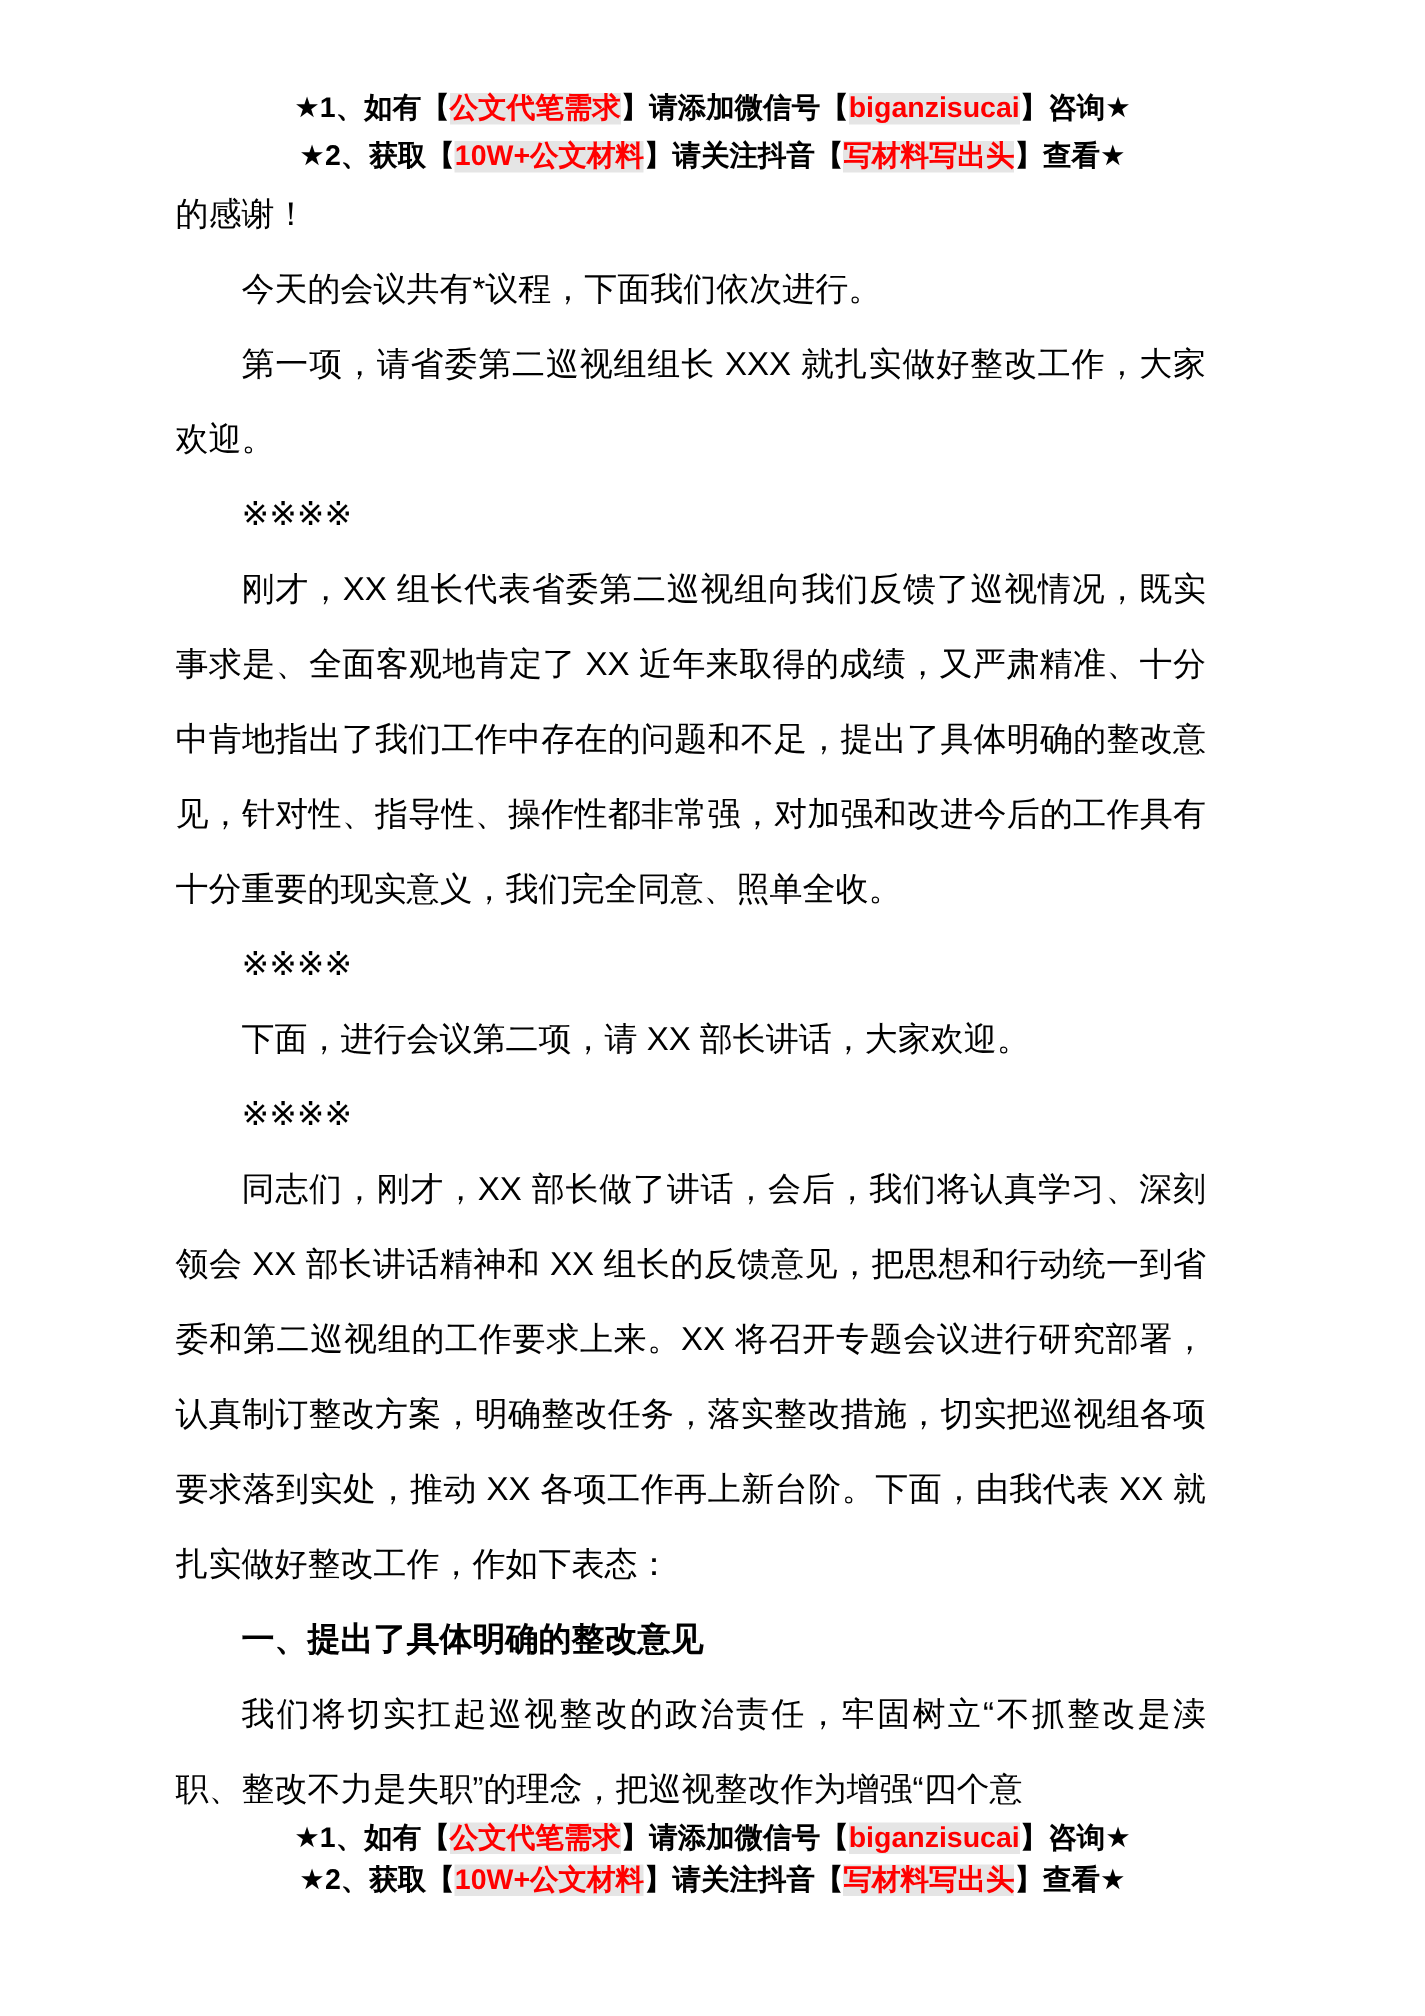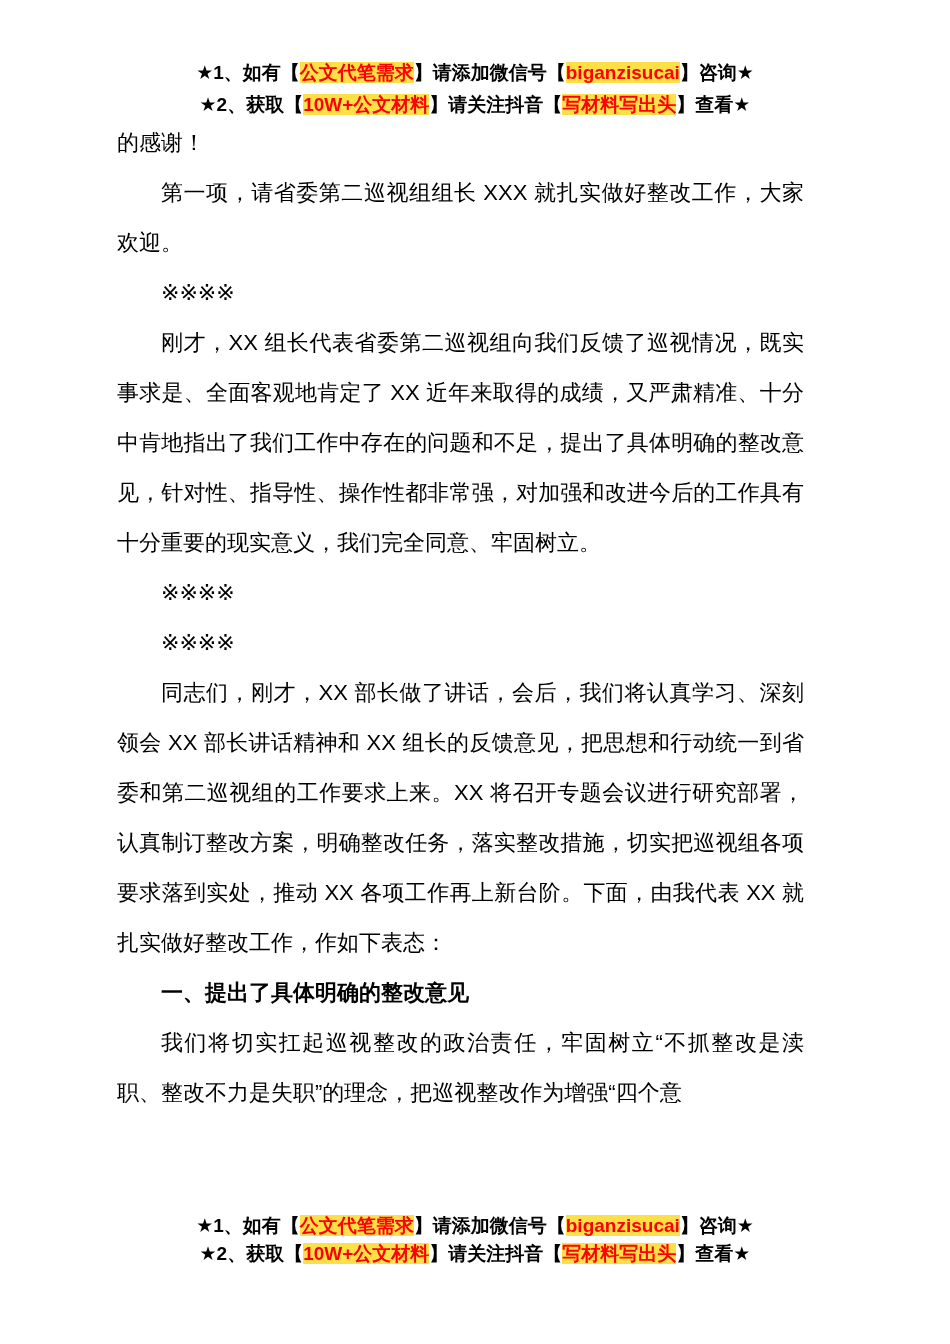--- a/index.html
+++ b/index.html
@@ -20,21 +20,21 @@
   .promo {
     position: absolute;
     left: 0;
     width: 100%;
     text-align: center;
     font-weight: 700;
     font-size: 19px;
   }
   .promo-header { top: 57px;  line-height: 32px; }
   .promo-footer { top: 1212px; line-height: 28px; }
-  .promo .hl  { background: #fde047; }
+  .promo .hl  { background: #e5e5e5; }
   .promo .red { color: #ff0000; }
   .promo .u   { }
   
   .body-text {
     position: absolute;
     top: 118px;
     left: 117px;
     width: 687px;
     font-size: 22px;
     line-height: 50px;
@@ -54,24 +54,26 @@
     <div>
       <span>★1、如有【</span><span class="hl red">公文代笔需求</span><span>】请</span><span class="u">添加</span><span>微信号【</span><span class="hl red u">biganzisucai</span><span>】咨询★</span>
     </div>
     <div>
       <span>★2、获取【</span><span class="hl red">10W+公文材料</span><span>】请</span><span class="u">关注</span><span>抖音【</span><span class="hl red u">写材料写出头</span><span>】查看★</span>
     </div>
   </div>
 
   <div class="body-text">
     <p>的感谢！</p>
+    <p class="indent">今天的会议共有*议程，下面我们依次进行。</p>
     <p class="indent">第一项，请省委第二巡视组组长 XXX 就扎实做好整改工作，大家欢迎。</p>
     <p class="indent">※※※※</p>
-    <p class="indent">刚才，XX 组长代表省委第二巡视组向我们反馈了巡视情况，既实事求是、全面客观地肯定了 XX 近年来取得的成绩，又严肃精准、十分中肯地指出了我们工作中存在的问题和不足，提出了具体明确的整改意见，针对性、指导性、操作性都非常强，对加强和改进今后的工作具有十分重要的现实意义，我们完全同意、牢固树立。</p>
+    <p class="indent">刚才，XX 组长代表省委第二巡视组向我们反馈了巡视情况，既实事求是、全面客观地肯定了 XX 近年来取得的成绩，又严肃精准、十分中肯地指出了我们工作中存在的问题和不足，提出了具体明确的整改意见，针对性、指导性、操作性都非常强，对加强和改进今后的工作具有十分重要的现实意义，我们完全同意、照单全收。</p>
     <p class="indent">※※※※</p>
+    <p class="indent">下面，进行会议第二项，请 XX 部长讲话，大家欢迎。</p>
     <p class="indent">※※※※</p>
     <p class="indent">同志们，刚才，XX 部长做了讲话，会后，我们将认真学习、深刻领会 XX 部长讲话精神和 XX 组长的反馈意见，把思想和行动统一到省委和第二巡视组的工作要求上来。XX 将召开专题会议进行研究部署，认真制订整改方案，明确整改任务，落实整改措施，切实把巡视组各项要求落到实处，推动 XX 各项工作再上新台阶。下面，由我代表 XX 就扎实做好整改工作，作如下表态：</p>
     <p class="indent bold">一、提出了具体明确的整改意见</p>
     <p class="indent">我们将切实扛起巡视整改的政治责任，牢固树立“不抓整改是渎职、整改不力是失职”的理念，把巡视整改作为增强“四个意</p>
   </div>
 
   <div class="promo promo-footer">
     <div>
       <span>★1、如有【</span><span class="hl red">公文代笔需求</span><span>】请</span><span class="u">添加</span><span>微信号【</span><span class="hl red u">biganzisucai</span><span>】咨询★</span>
     </div>

